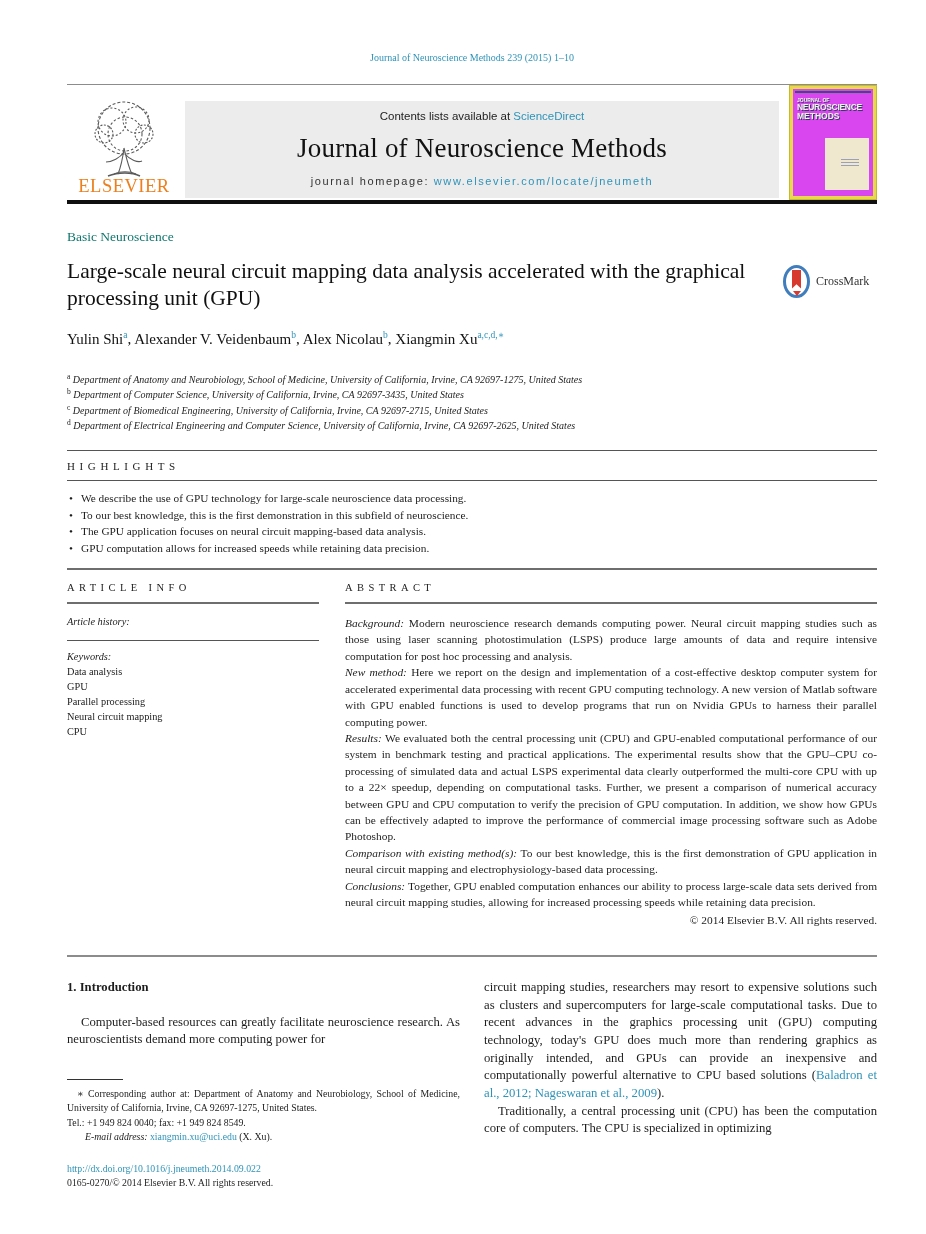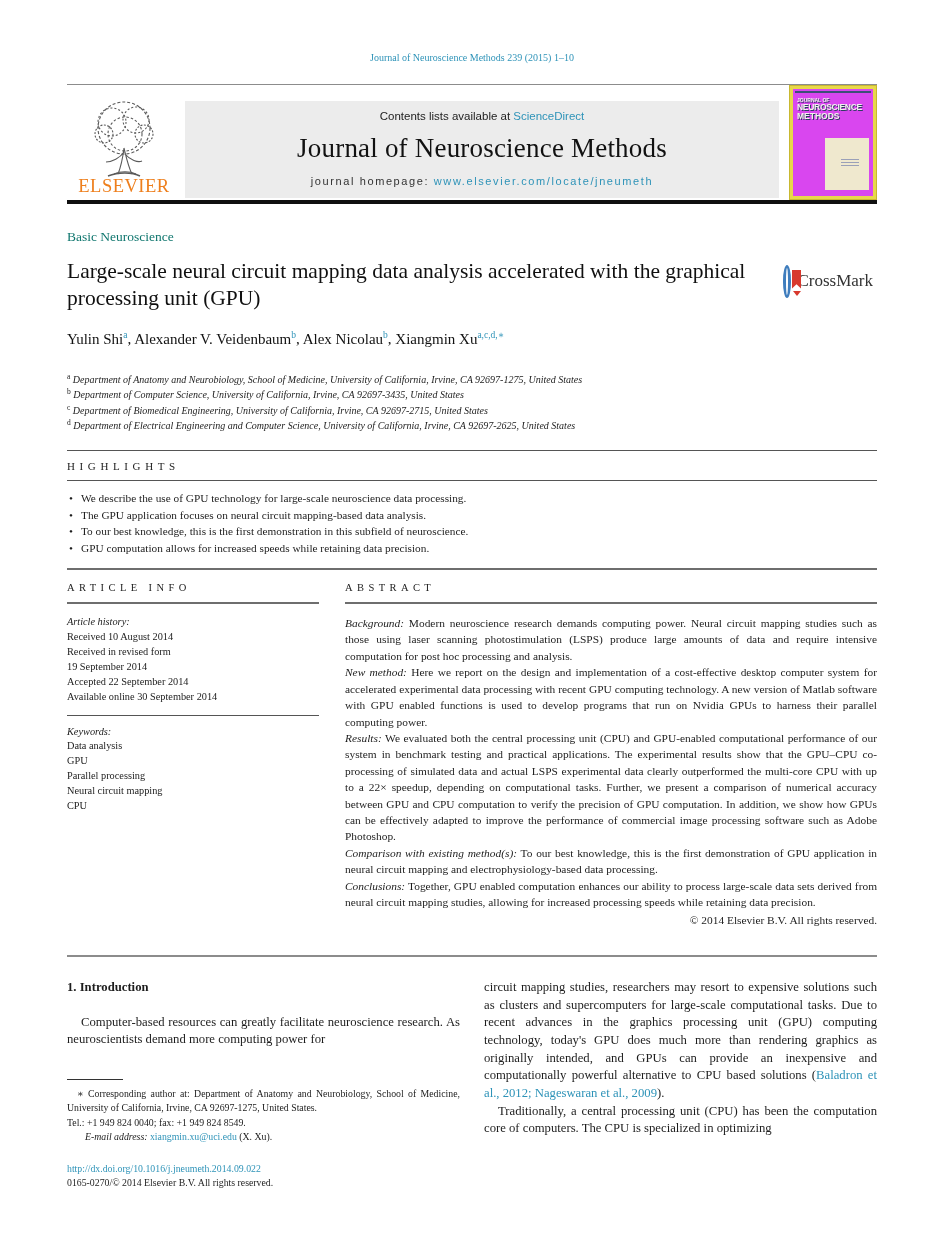--- a/index.html
+++ b/index.html
@@ -85,21 +85,21 @@
     background: #fff;
   }
   .cm-flag {
     position: absolute; left: 6px; top: 2px; width: 9px; height: 19px; background: #d8392e;
     clip-path: polygon(0 0, 100% 0, 100% 100%, 50% 78%, 0 100%);
   }
   .cm-tri {
     position: absolute; left: 7px; bottom: -1px; width: 0; height: 0;
     border-left: 4px solid transparent; border-right: 4px solid transparent; border-top: 5px solid #d8392e;
   }
-  .cm-text { font-size: 17px; color: #333; font-family: "Liberation Serif", serif; }
+  .cm-text { font-size: 12px; color: #333; font-family: "Liberation Serif", serif; }
 
   .authors { margin-top: 17px; font-size: 15px; color: #111; }
   .authors .sup { color: #2e93b8; font-size: 9.5px; }
   .affils { margin-top: 24px; font-size: 10px; font-style: italic; line-height: 1.4; color: #222; }
   .affils .sup { font-style: normal; font-size: 7.5px; }
 
   
   .rule-dark { border-bottom: 1.5px solid #555; }
   .hl-rule-top { margin-top: 17px; }
   .hl-heading {
@@ -230,42 +230,34 @@
         <div><sup class="sup">d</sup><span> Department of Electrical Engineering and Computer Science, University of California, Irvine, CA 92697-2625, United States</span></div>
       </div>
 
     <div class="rule-dark hl-rule-top"></div>
     <div class="hl-heading">HIGHLIGHTS</div>
     <div class="rule-dark"></div>
     <ul class="hl-list">
 
         <li>We describe the use of GPU technology for large-scale neuroscience data processing.</li>
 
+        <li>To our best knowledge, this is the first demonstration in this subfield of neuroscience.</li>
+
         <li>The GPU application focuses on neural circuit mapping-based data analysis.</li>
-
-        <li>To our best knowledge, this is the first demonstration in this subfield of neuroscience.</li>
 
         <li>GPU computation allows for increased speeds while retaining data precision.</li>
       </ul>
     <div class="rule-mid-full"></div>
 
     <div class="info-abs-row">
       <div class="info-col">
         <div class="col-heading">ARTICLE INFO</div>
         <div class="col-heading-rule"></div>
         <div class="info-body">
           <div class="info-label">Article history:</div>
-          <div>
-
-          <div>Received 10 August 2014</div>
-              <div>Received in revised form</div>
-              <div>19 September 2014</div>
-              <div>Accepted 22 September 2014</div>
-              <div>Available online 30 September 2014</div>
-            </div>
           <div class="info-divider"></div>
           <div class="info-label">Keywords:</div>
           <div>
 
           <div>Data analysis</div>
               <div>GPU</div>
               <div>Parallel processing</div>
               <div>Neural circuit mapping</div>
               <div>CPU</div>
             </div>

